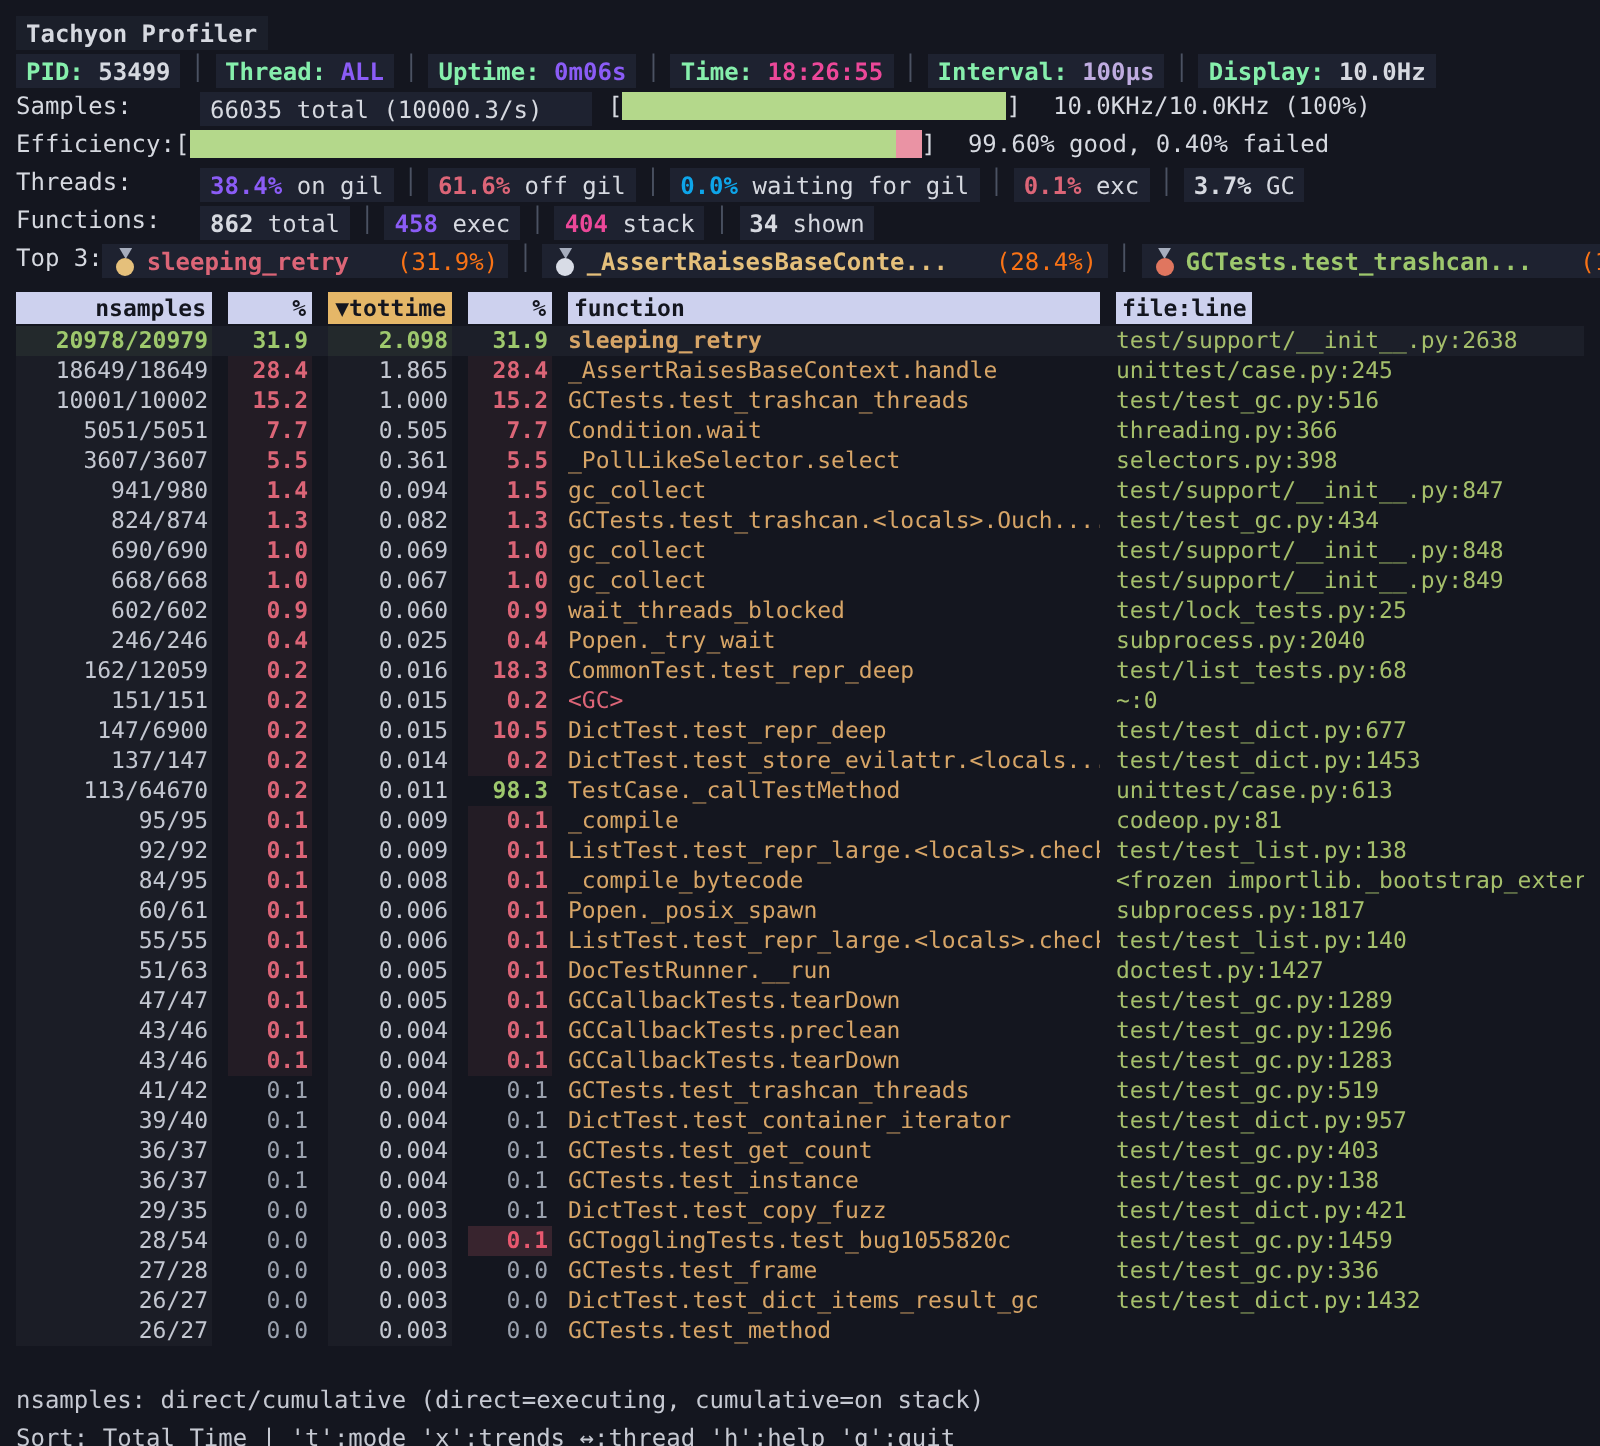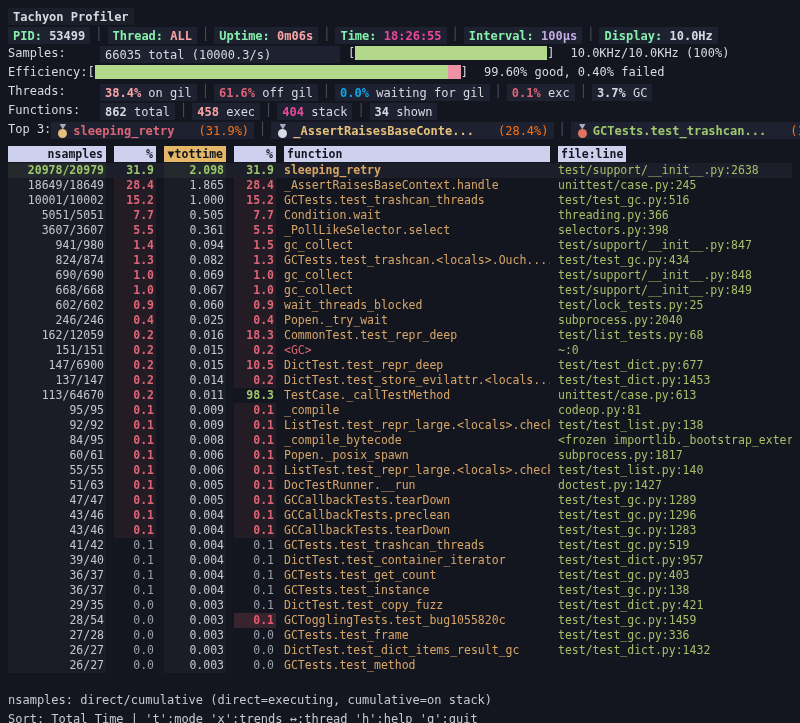--- a/index.html
+++ b/index.html
@@ -8,36 +8,36 @@
     background:#14161f;color:#d6d9e0;
     font-family:"DejaVu Sans Mono","Liberation Mono",monospace;
     font-size:12px;padding:8px 8px 0 8px;
   }
   .line{height:19px;display:flex;align-items:flex-start;white-space:pre}
   .bold{font-weight:bold}
   .chip{background:#1e2230;padding:0 5px;display:inline-flex;align-items:center;height:17px}
   .sep{color:#4b5262;margin:0 5px}
   .lbl{color:#86efac;font-weight:bold}
   .v-white{color:#d6d9e0;font-weight:bold}
-  .v-green{color:#fca5a5;font-weight:bold}
+  .v-green{color:#8b5cf6;font-weight:bold}
   .v-red{color:#dc6577;font-weight:bold}
   .v-yellow{color:#0ea5e9;font-weight:bold}
   .v-orange{color:#ec4899;font-weight:bold}
   .v-purple{color:#bface0;font-weight:bold}
   .title-line .chip{background:#1b1f2a}
   .lblw{display:inline-block;width:92px}
   .bracket{color:#d6d9e0}
   
   .bar-samples{display:inline-block;width:192px;height:14px;background:#b4d88b}
   .bar-eff{display:inline-flex;width:366px;height:14px}
   .bar-good{background:#b4d88b;flex:1}
   .bar-bad{background:#ea93a4;width:13px}
   .rate{margin-left:16px}
   .sm-gap{margin-left:8px}
-  .summary-chip{width:240px}
+  .summary-chip{width:196px}
   
   .medal{position:relative;display:inline-block;width:9px;height:14px;margin:0 6px 0 2px}
   .medal::before{content:"";position:absolute;top:0;left:1px;width:7px;height:6px;
     background:#a6adbd;clip-path:polygon(0 0,100% 0,50% 100%)}
   .medal::after{content:"";position:absolute;bottom:0;left:0;width:9px;height:9px;border-radius:50%}
   .medal.gold::after{background:#e5c07b}
   .medal.silver::after{background:#d8dce6}
   .medal.bronze::after{background:#e0765f}
   .t-red{color:#dc6577;font-weight:bold}
   .t-yellow{color:#e5c07b;font-weight:bold}

